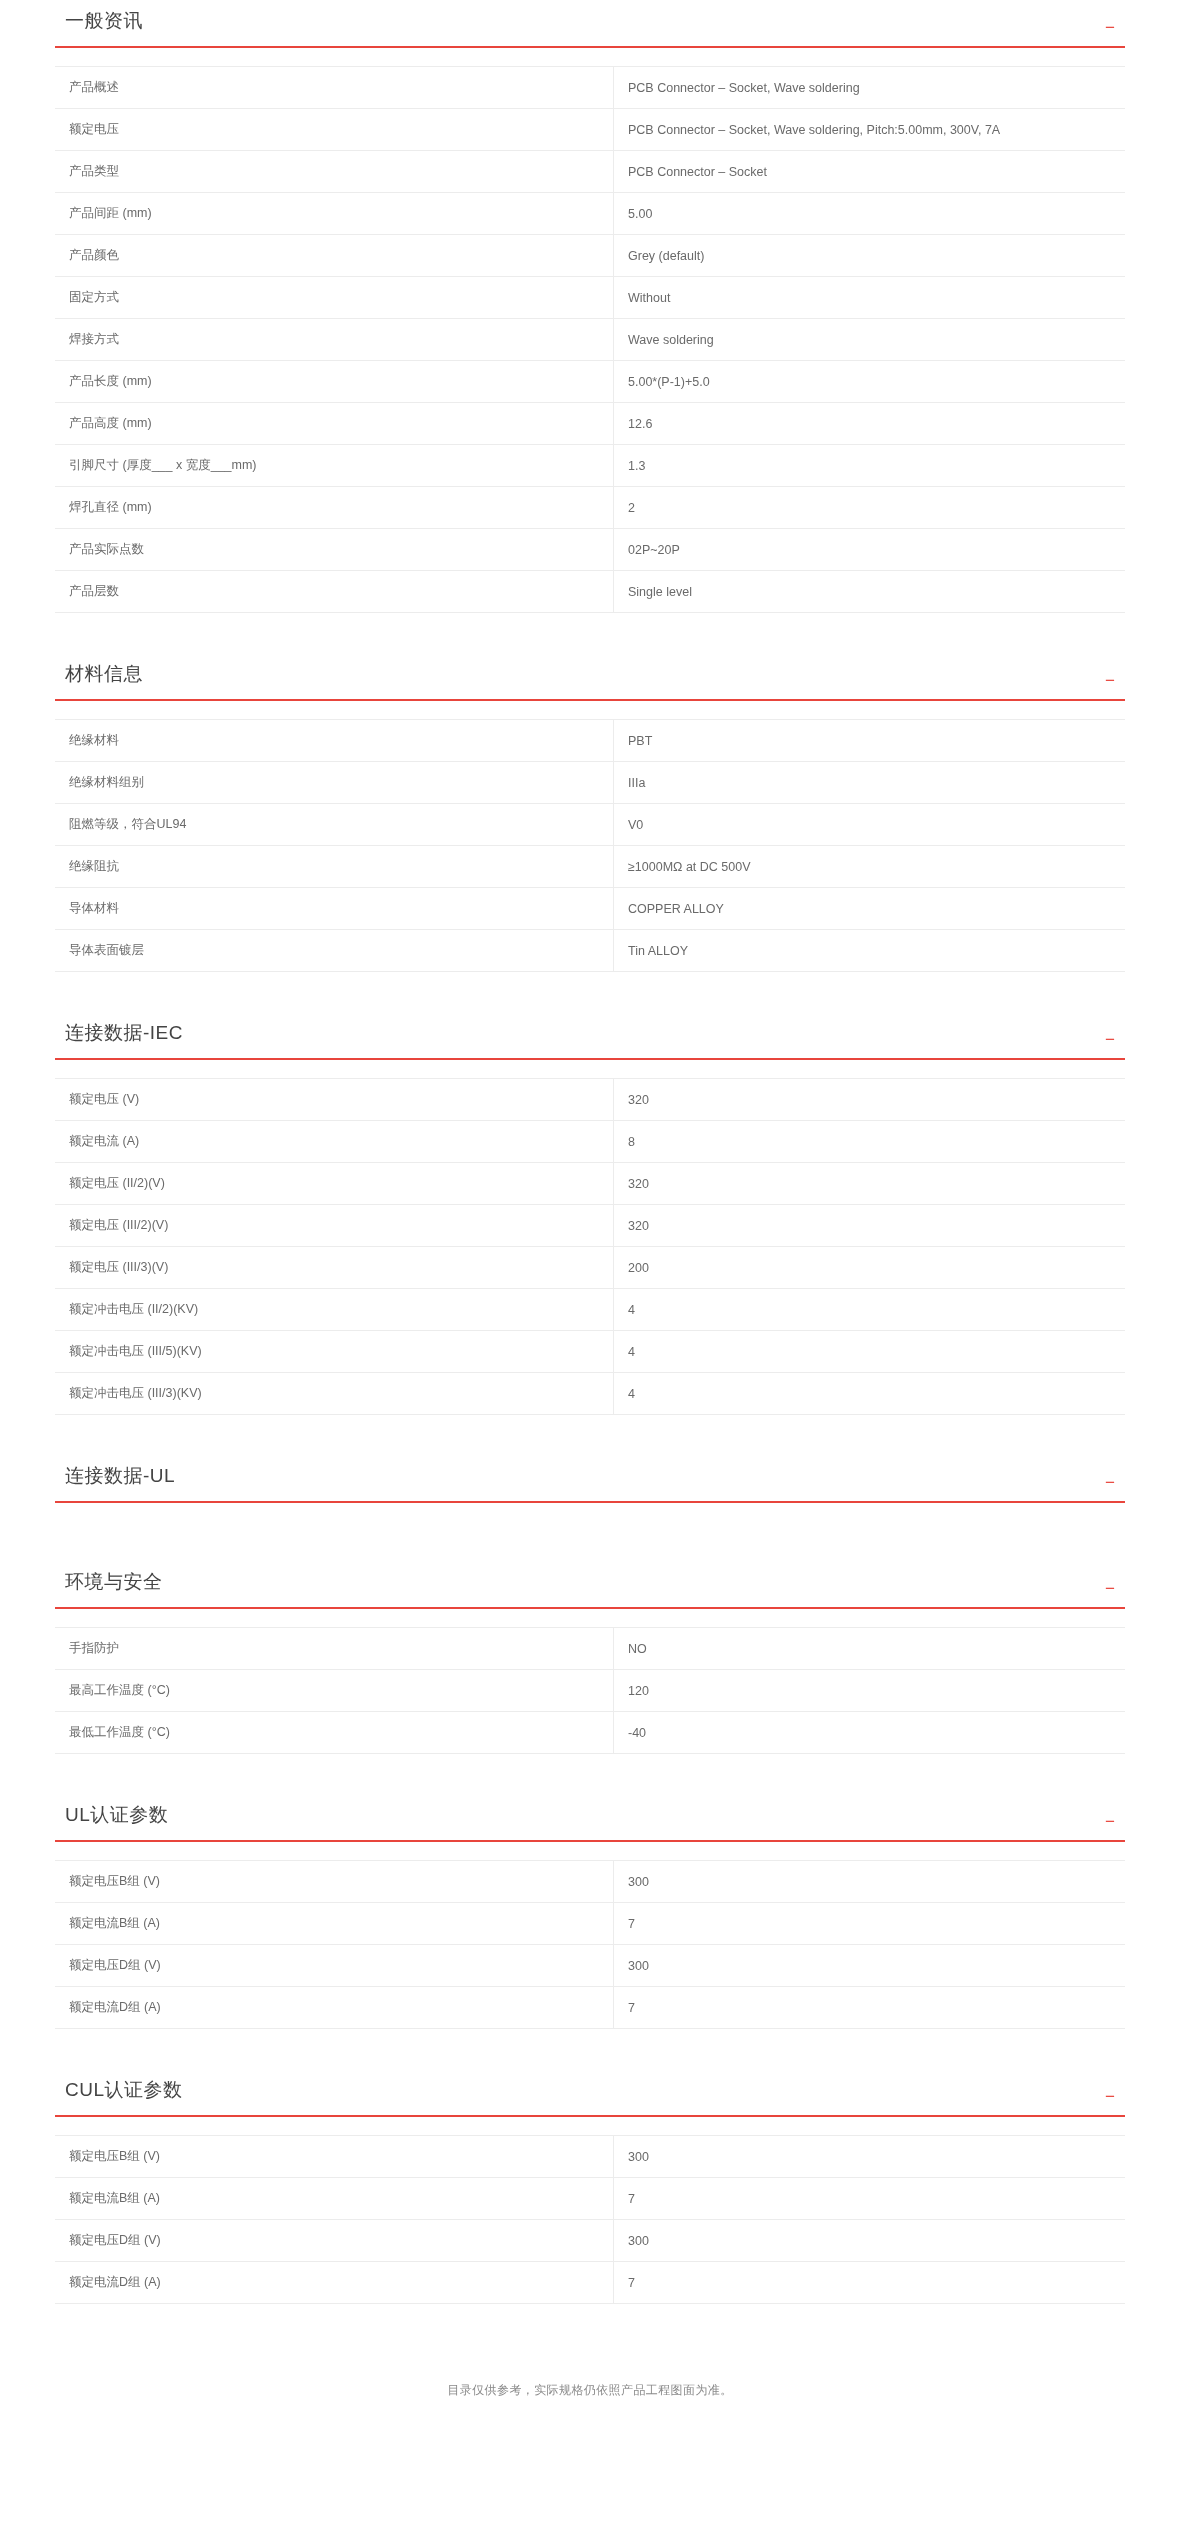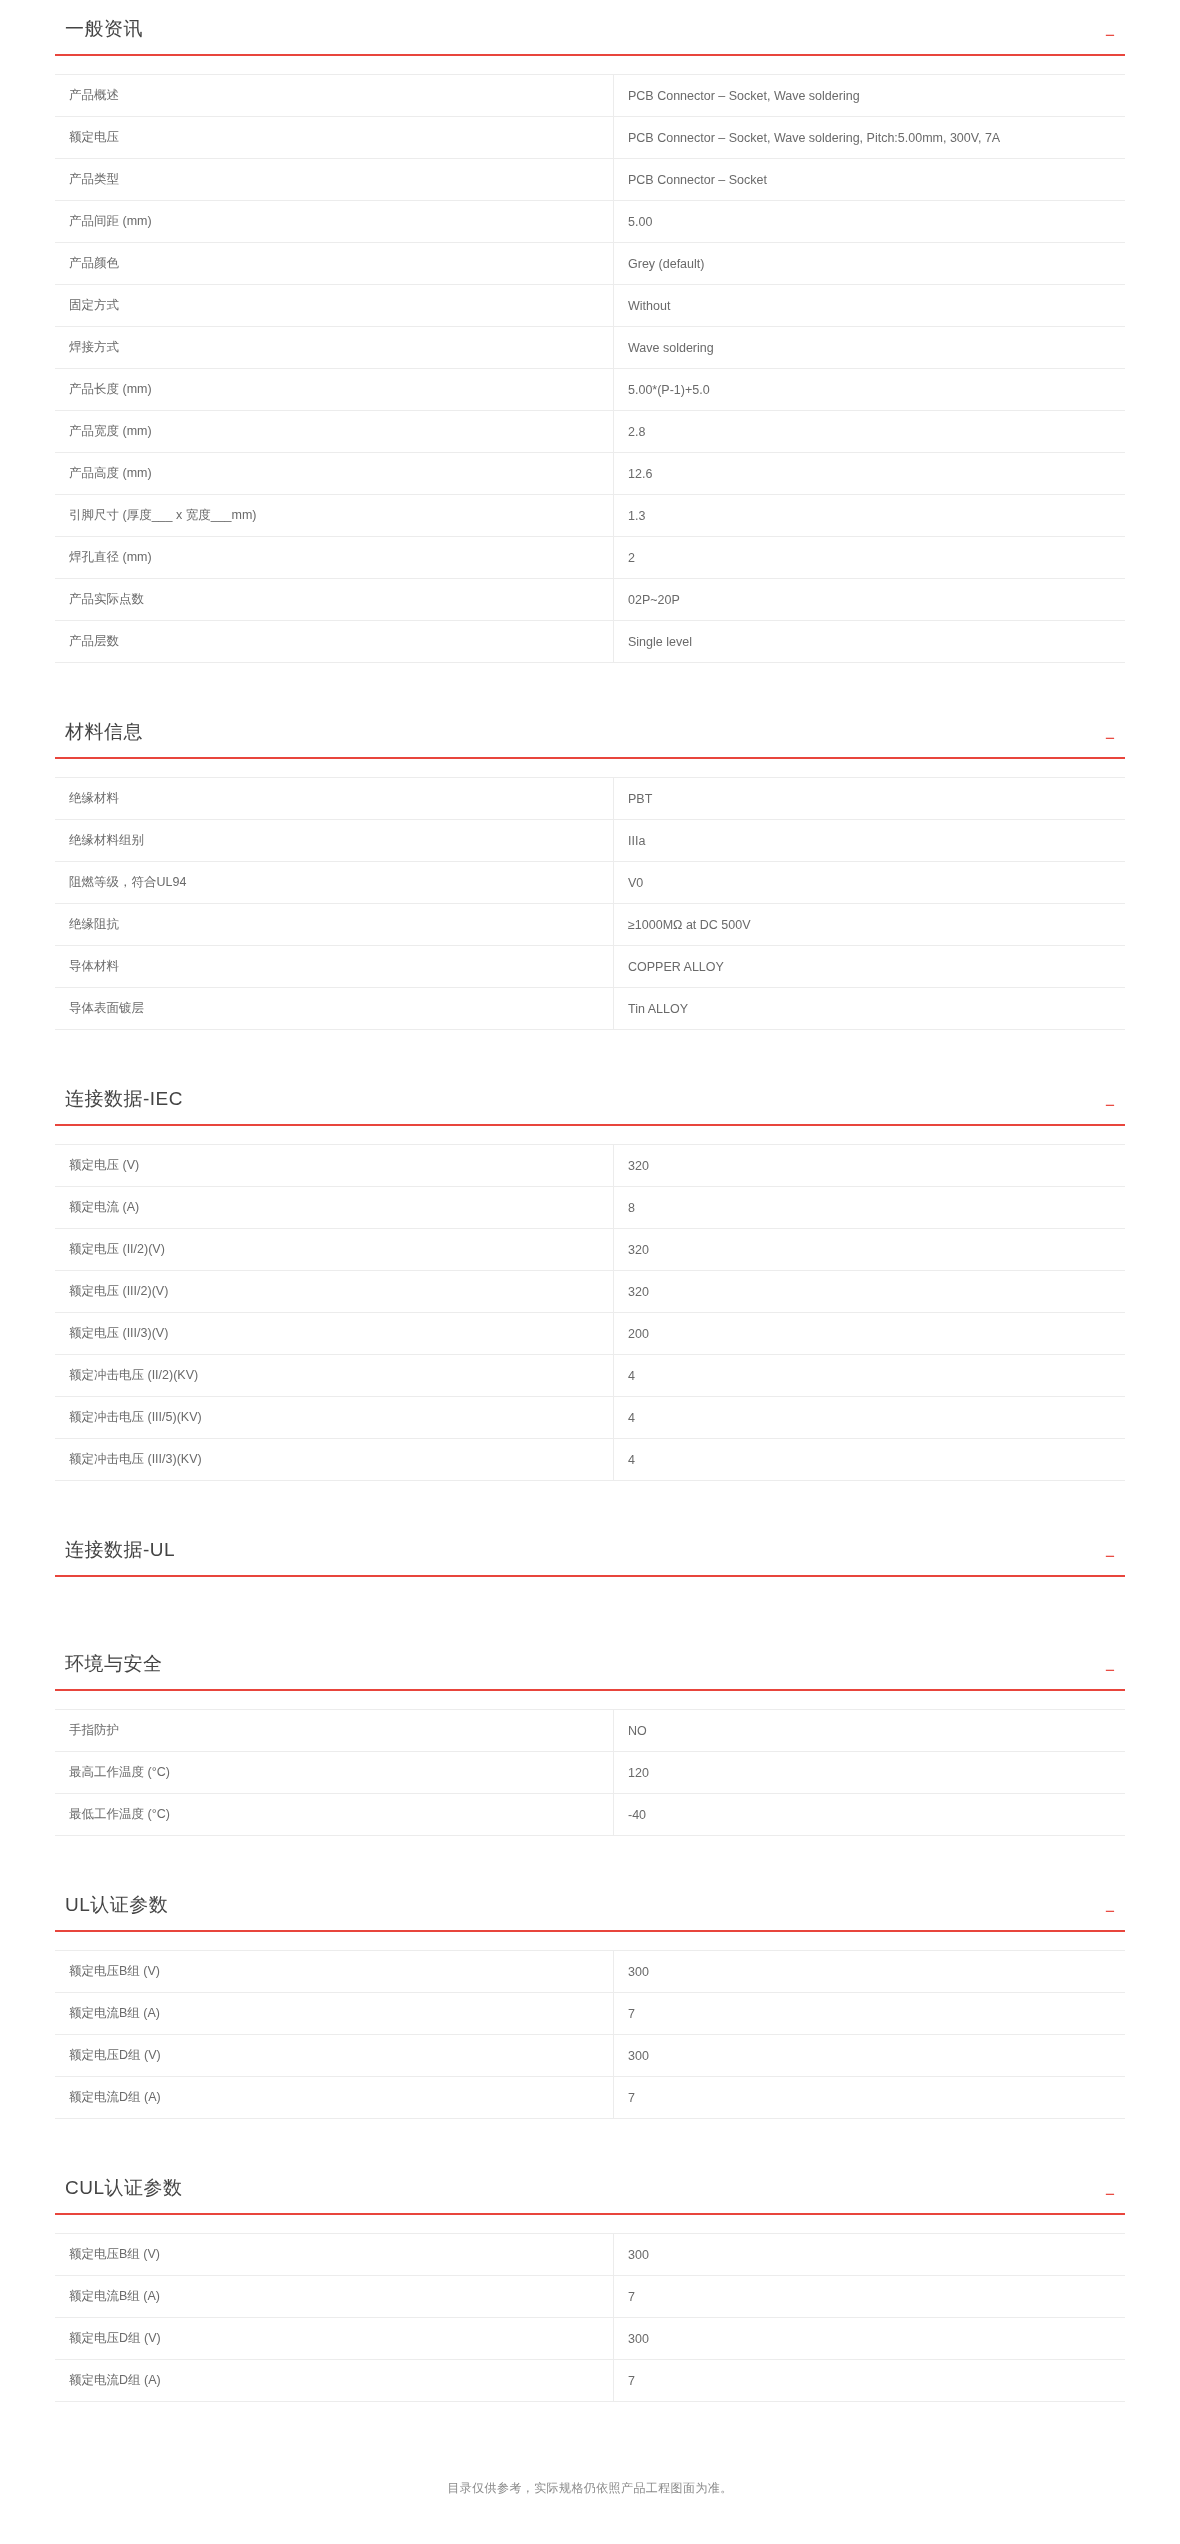--- a/index.html
+++ b/index.html
@@ -18,21 +18,21 @@
     box-sizing: border-box;
     padding: 0 55px;
   }
   
   .section {
     margin-bottom: 40px;
   }
   .sec-head {
     position: relative;
     border-bottom: 2px solid #e8453c;
-    padding: 16px 0 12px 10px;
+    padding: 8px 0 12px 10px;
     margin-bottom: 0;
   }
   .sec-title {
     font-size: 19px;
     color: #444444;
     letter-spacing: 0.5px;
     font-weight: normal;
     display: inline-block;
   }
   .sec-toggle {
@@ -117,24 +117,20 @@
             </tr>
             <tr>
               <td class="k">焊接方式</td>
               <td class="v">Wave soldering</td>
             </tr>
             <tr>
               <td class="k">产品长度 (mm)</td>
               <td class="v">5.00*(P-1)+5.0</td>
             </tr>
             <tr>
-              <td class="k">产品宽度 (mm)</td>
-              <td class="v">2.8</td>
-            </tr>
-            <tr>
               <td class="k">产品高度 (mm)</td>
               <td class="v">12.6</td>
             </tr>
             <tr>
               <td class="k">引脚尺寸 (厚度___ x 宽度___mm)</td>
               <td class="v">1.3</td>
             </tr>
             <tr>
               <td class="k">焊孔直径 (mm)</td>
               <td class="v">2</td>

